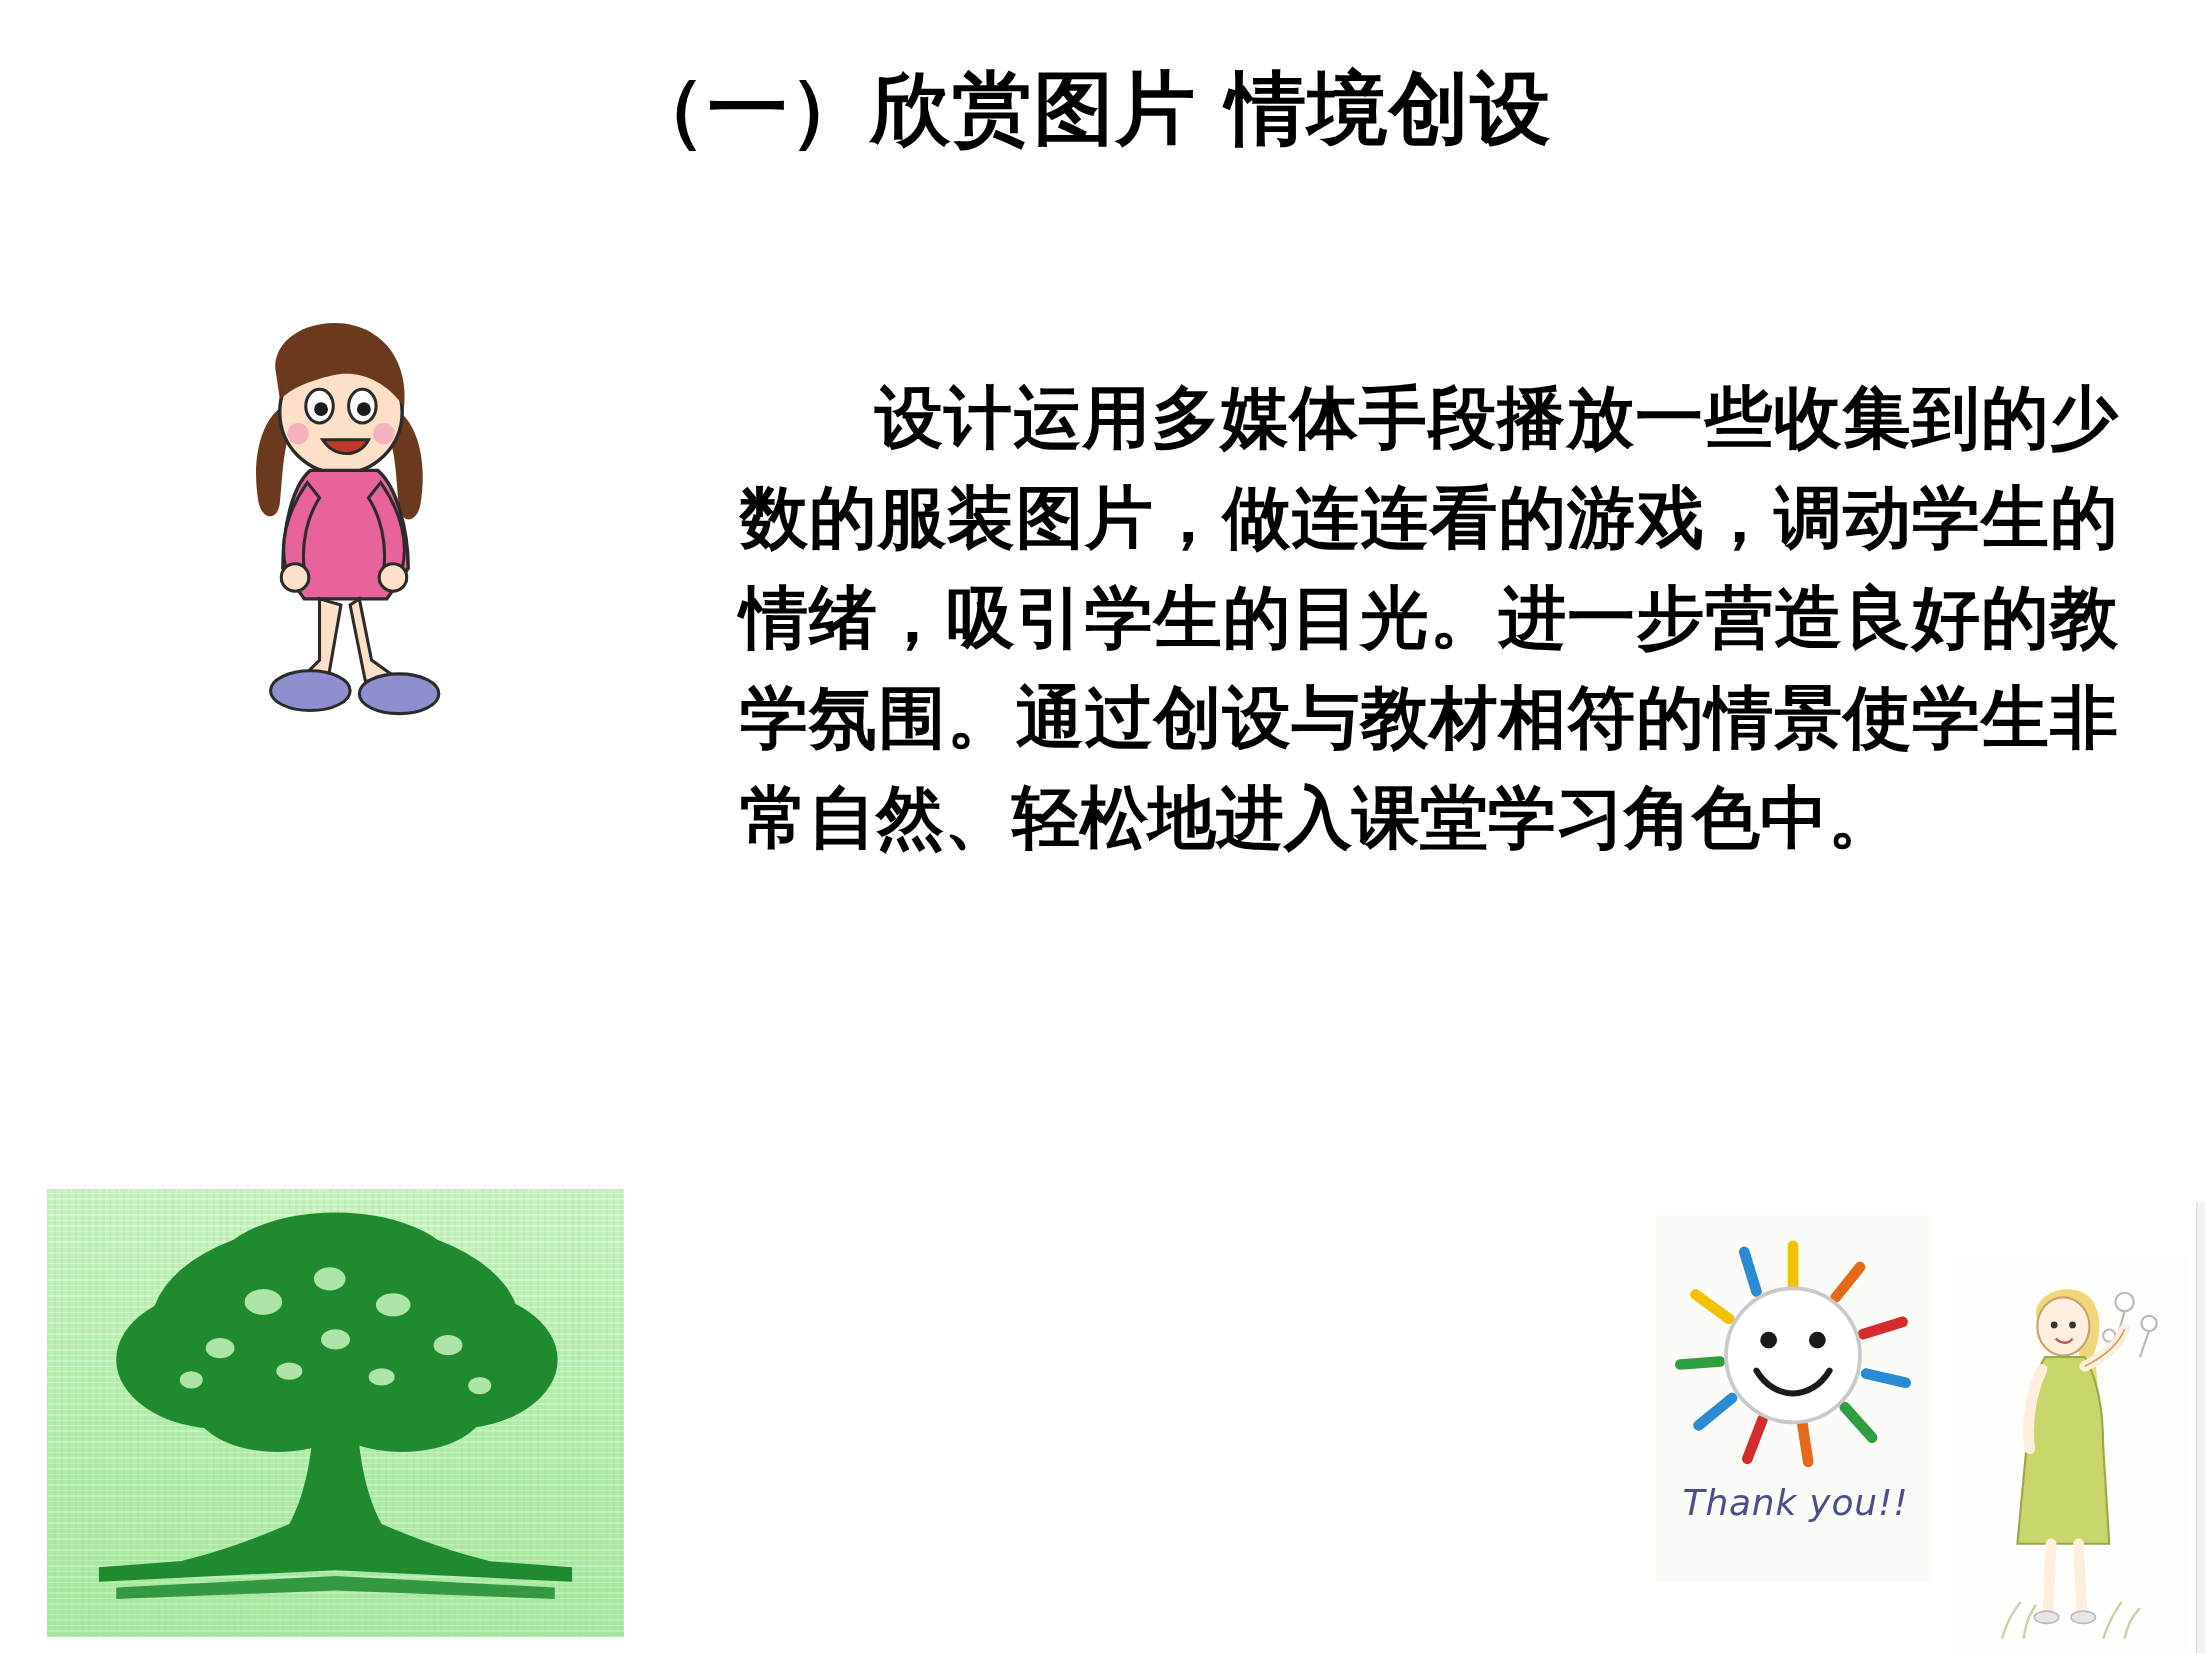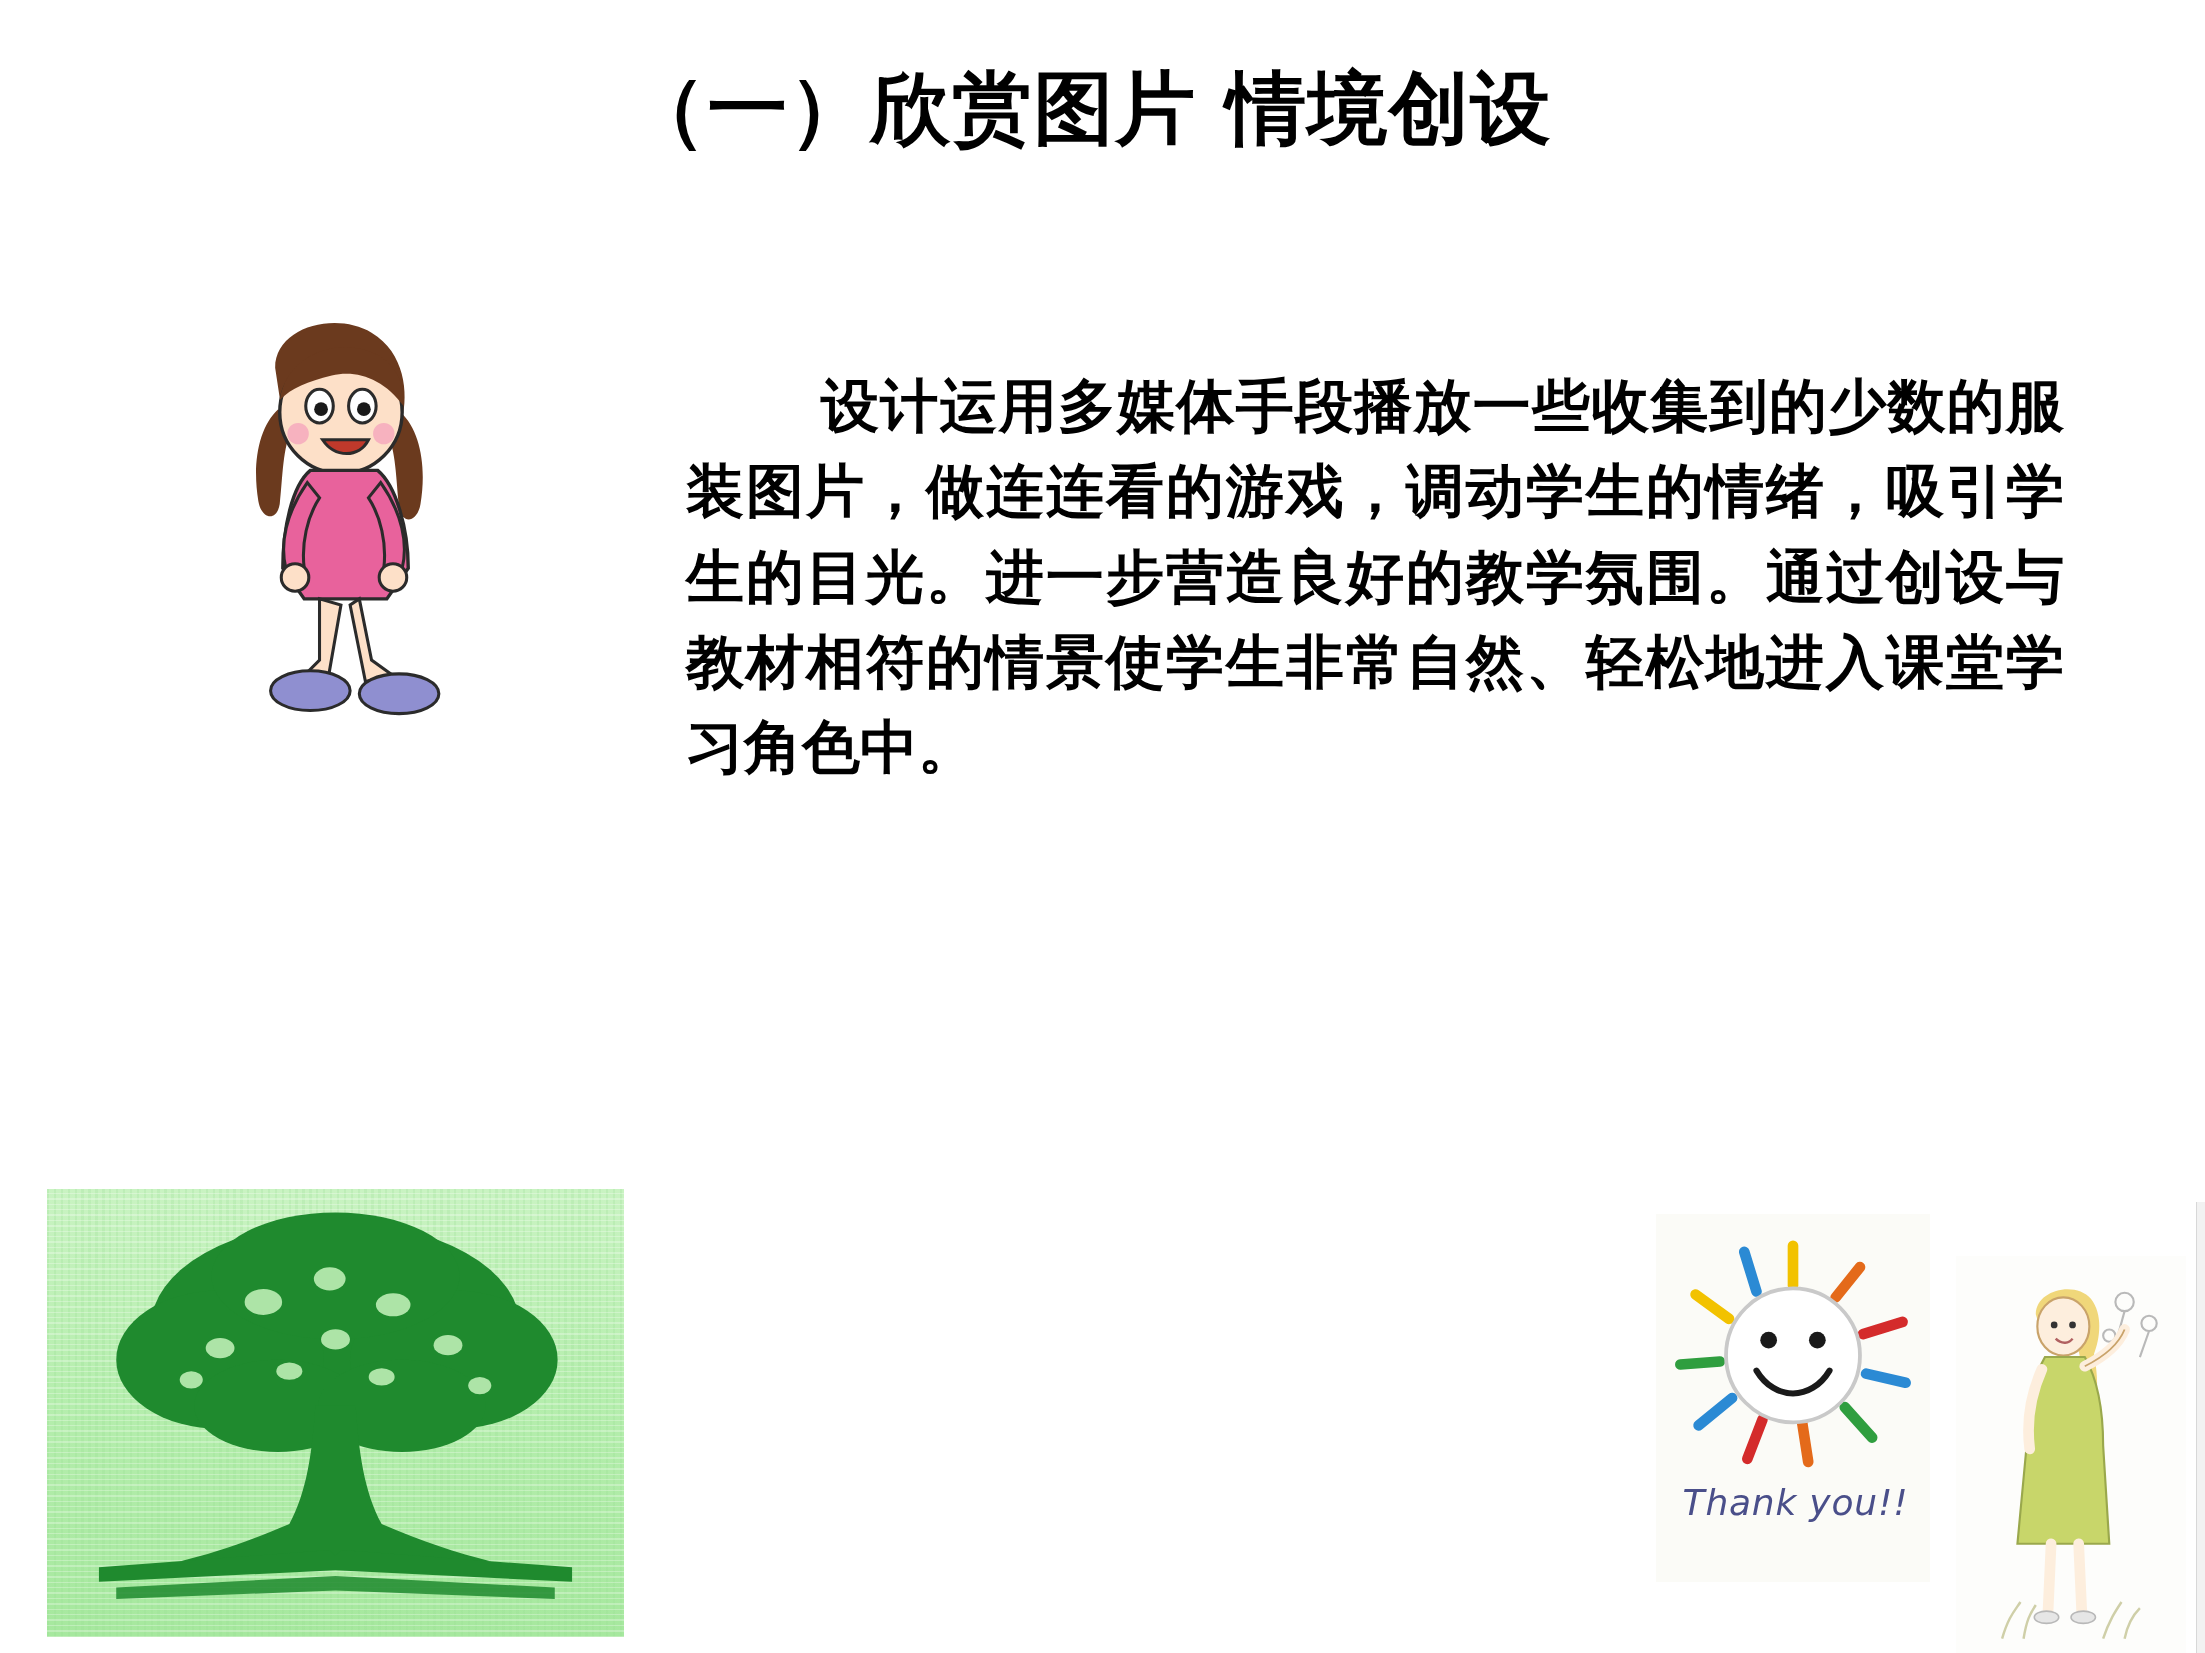--- a/index.html
+++ b/index.html
@@ -29,25 +29,25 @@
     line-height: 1.2;
     letter-spacing: 1.5px;
     color: #000000;
     white-space: nowrap;
   }
 
   
   .body-text {
     position: absolute;
     top: 368px;
-    left: 686px;
+    left: 740px;
     width: 1378px;
-    font-family: Liberation Mono, monospace;
+    font-family: Liberation Sans, sans-serif;
     font-weight: 700;
-    font-size: 58px;
+    font-size: 68px;
     line-height: 1.47;
     text-align: justify;
     text-indent: 135px;
     letter-spacing: 0px;
     color: #000000;
   }
 
   
   .girl-art {
     position: absolute;

